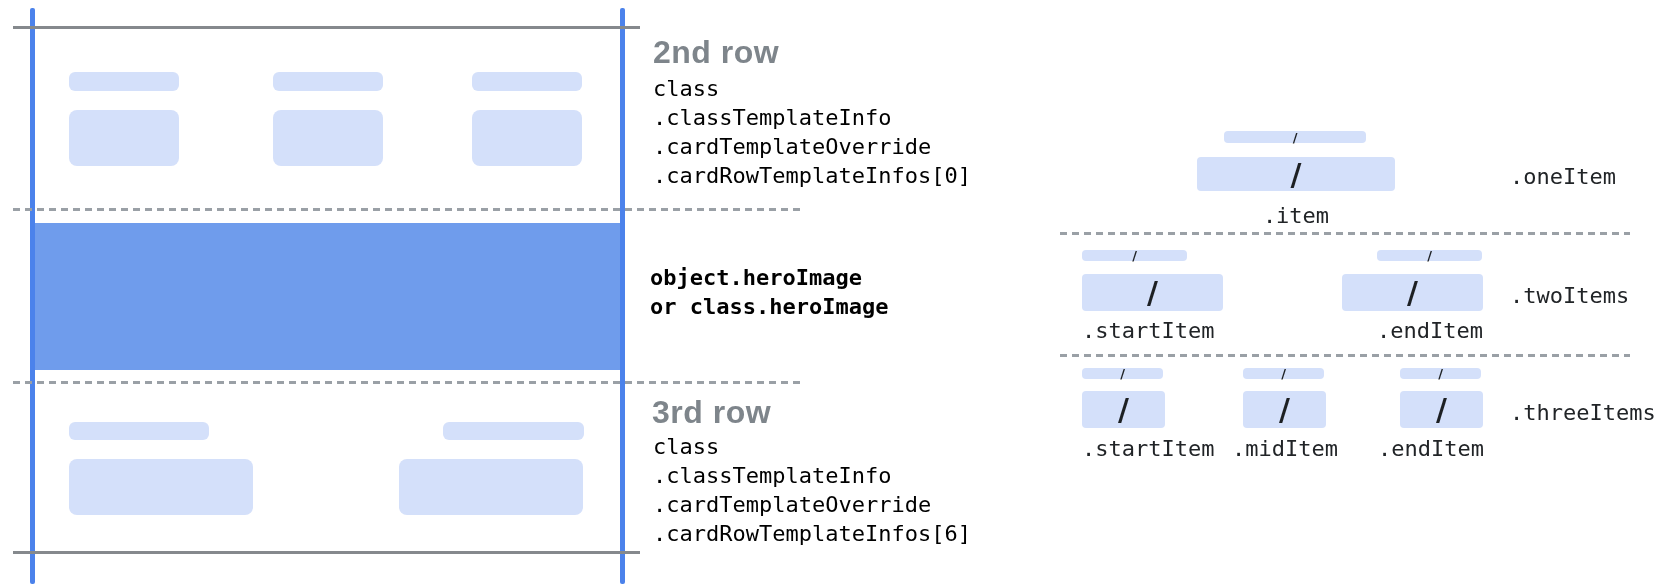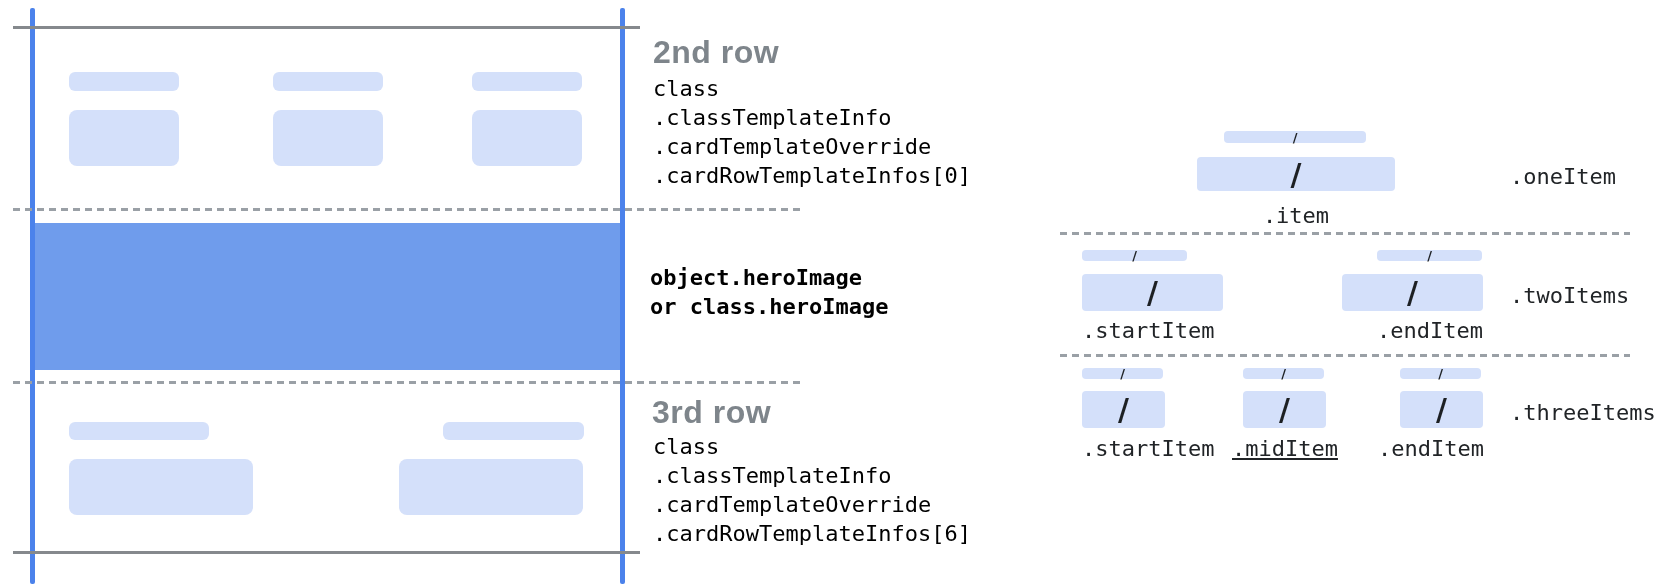--- a/index.html
+++ b/index.html
@@ -69,21 +69,21 @@
   .two-end-sm{left:1377px;top:250px;width:105px;height:11px;}
   .two-end-lg{left:1342px;top:274px;width:141px;}
   .two-end-lbl{left:1342px;top:318px;width:141px;text-align:right;}
   .lbl-twoitems{top:283px;}
   
   .three-s-sm{left:1082px;top:368px;width:81px;height:11px;}
   .three-s-lg{left:1082px;top:391px;width:83px;}
   .three-s-lbl{left:1082px;top:436px;}
   .three-m-sm{left:1243px;top:368px;width:81px;height:11px;}
   .three-m-lg{left:1243px;top:391px;width:83px;}
-  .three-m-lbl{left:1232px;top:436px;text-decoration:underline;}
+  .three-m-lbl{left:1232px;top:436px;}
   .three-e-sm{left:1400px;top:368px;width:81px;height:11px;}
   .three-e-lg{left:1400px;top:391px;width:83px;}
   .three-e-lbl{left:1378px;top:436px;width:105px;text-align:right;}
   .lbl-threeitems{top:400px;}
 </style>
 </head>
 <body>
 
 <div class="canvas">
 

